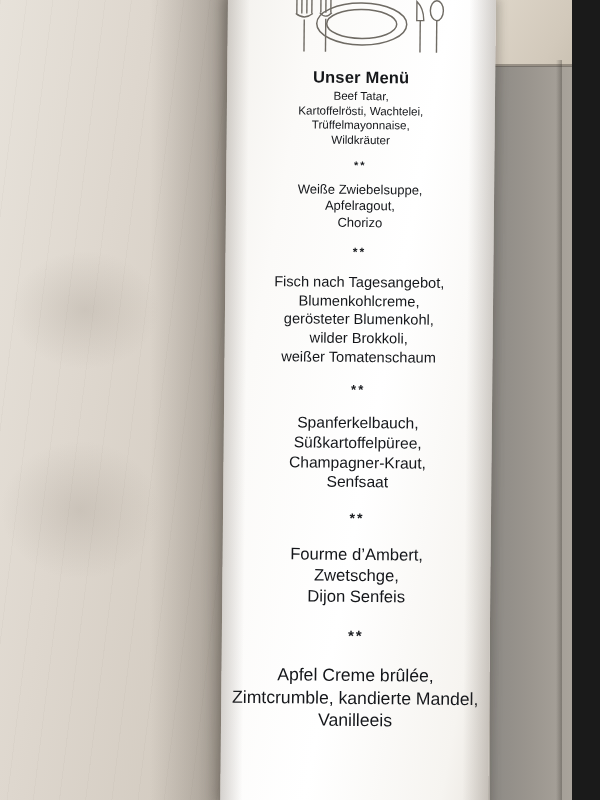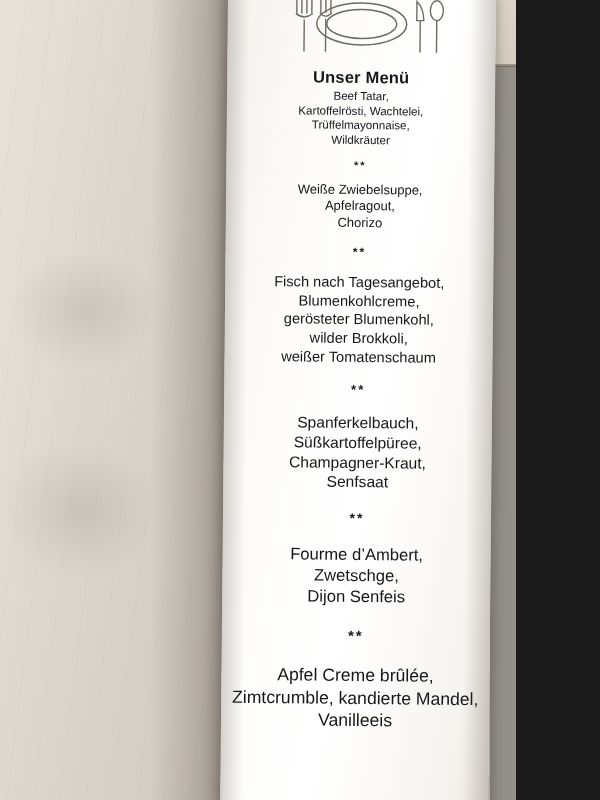--- a/index.html
+++ b/index.html
@@ -2,21 +2,21 @@
 <html><head>
 <meta charset="utf-8">
 <style>
   html, body {
     margin: 0;
     padding: 0;
     background: #1a1a1a;
   }
   .screen {
     position: relative;
-    width: 516px;
+    width: 572px;
     height: 800px;
     overflow: hidden;
     background: #cfc9c2;
     font-family: "Liberation Sans", sans-serif;
   }
 
   
   .bg-left {
     position: absolute;
     left: 0; top: 0;

